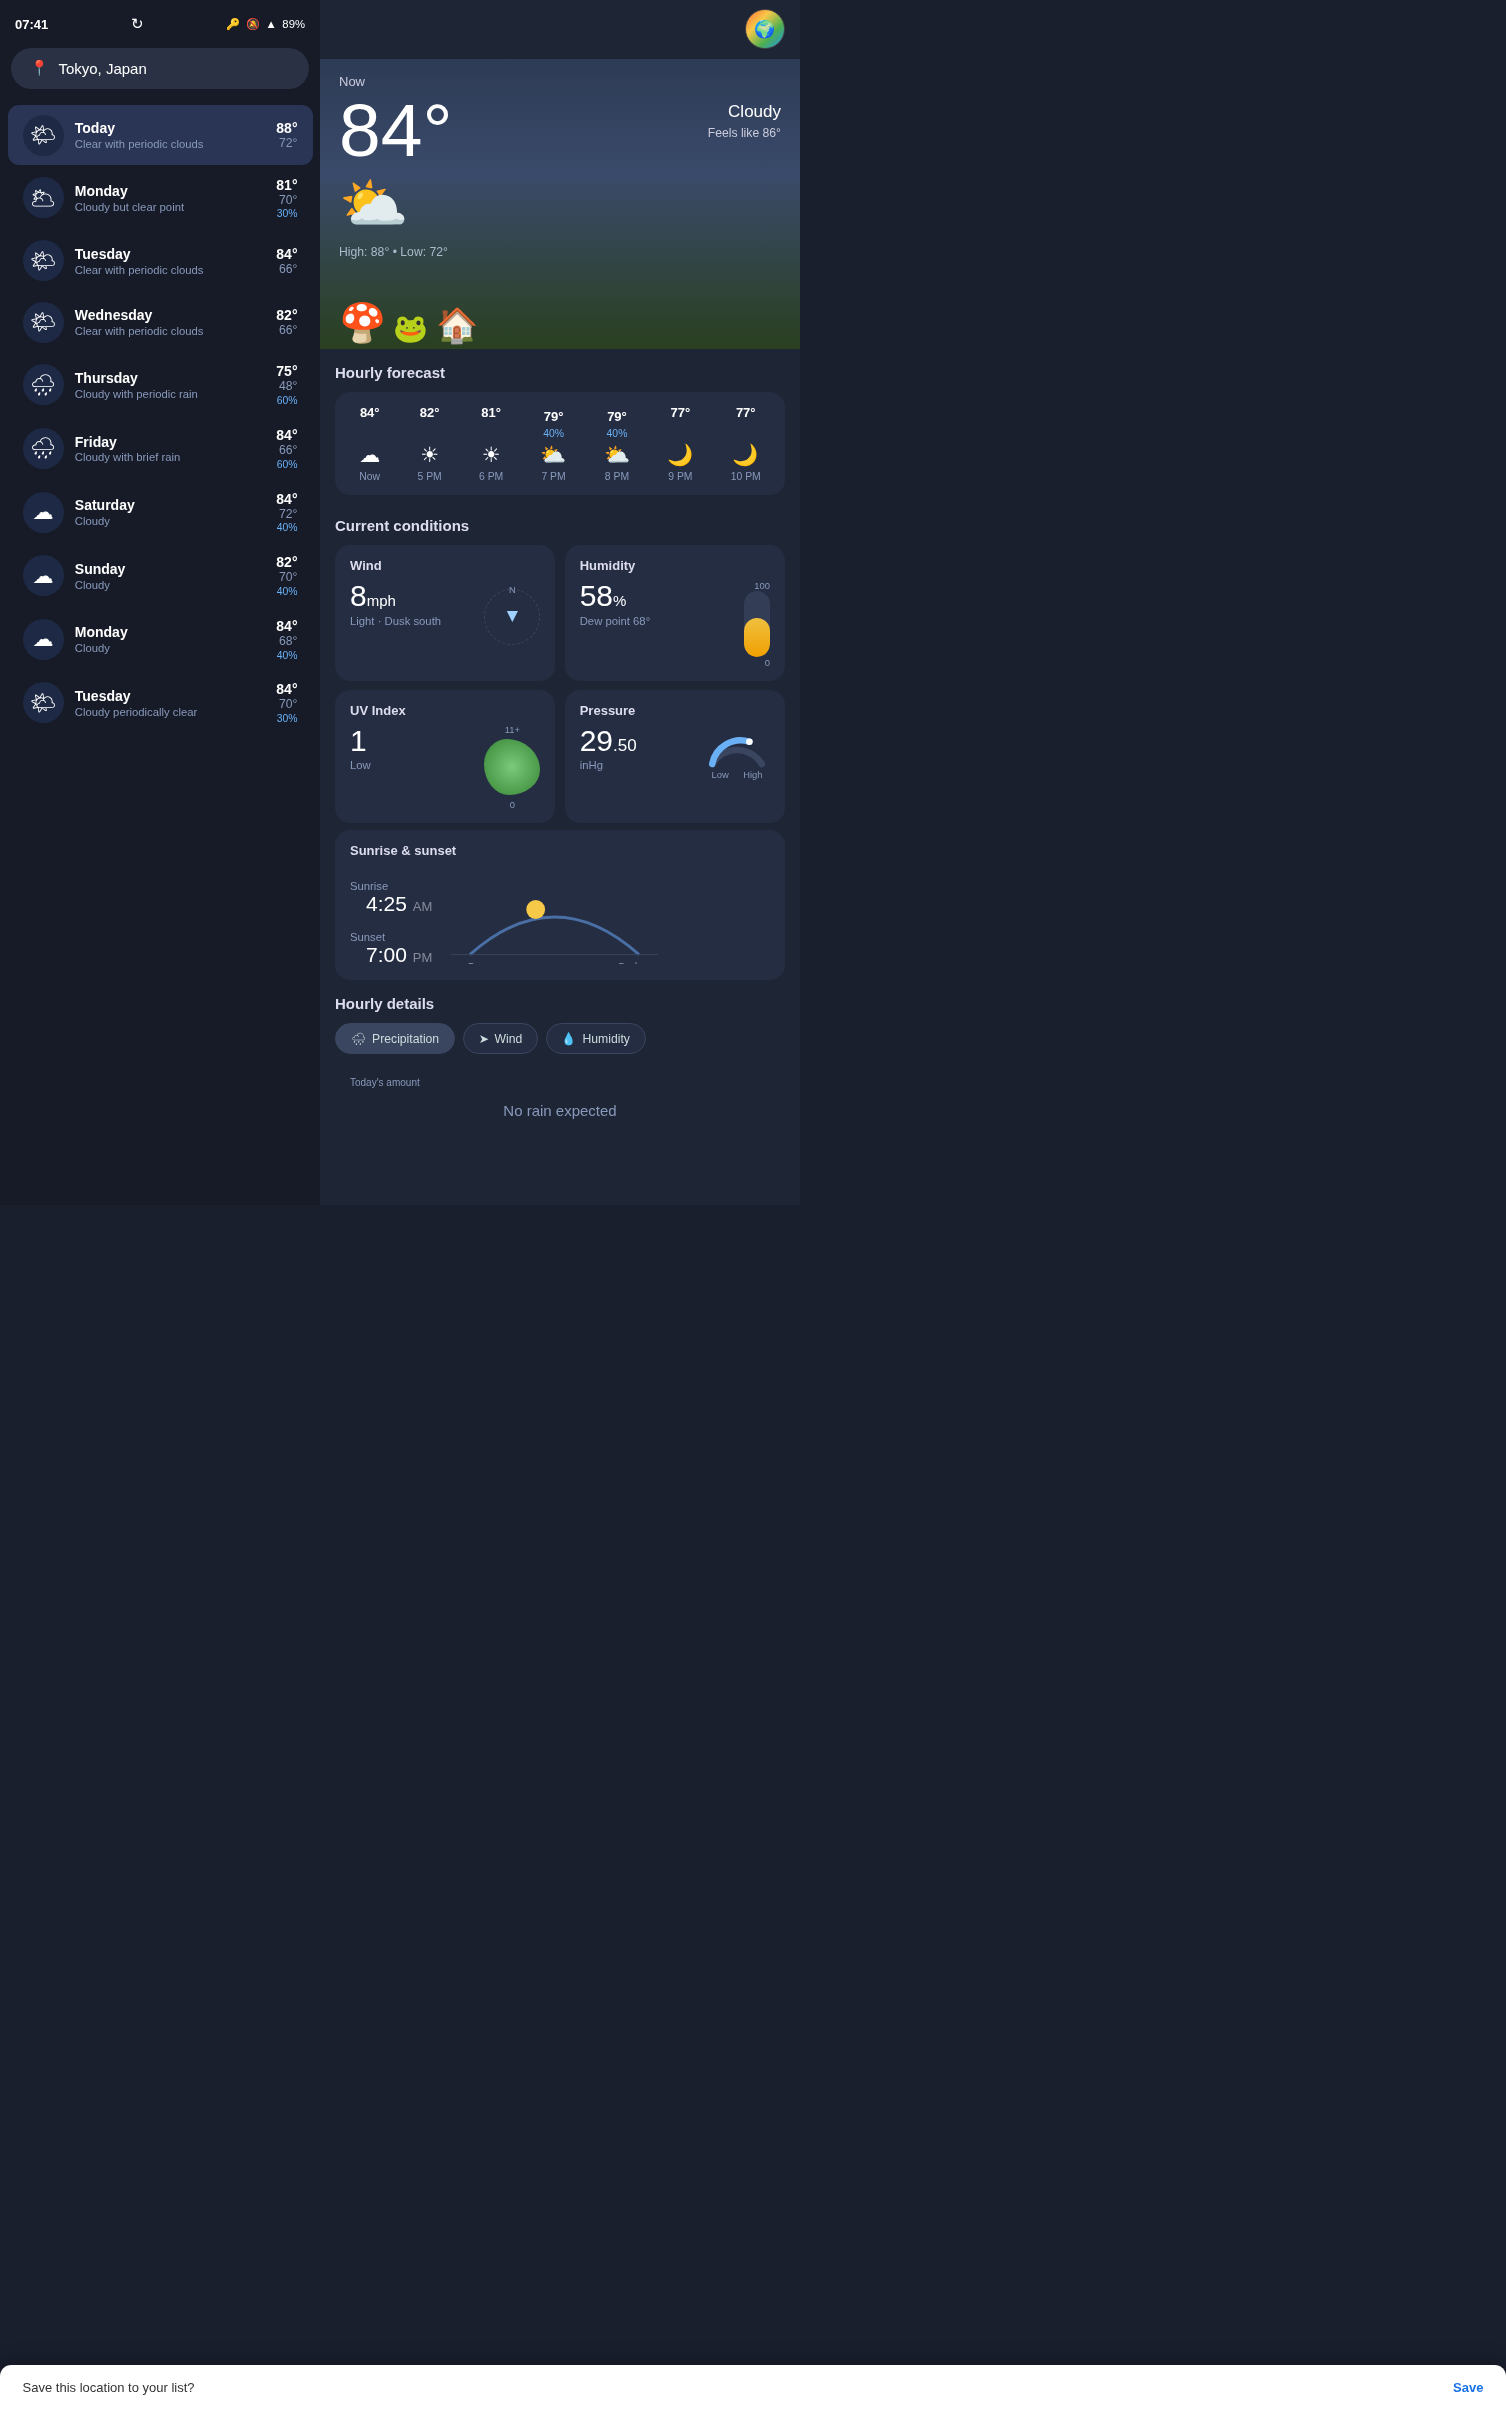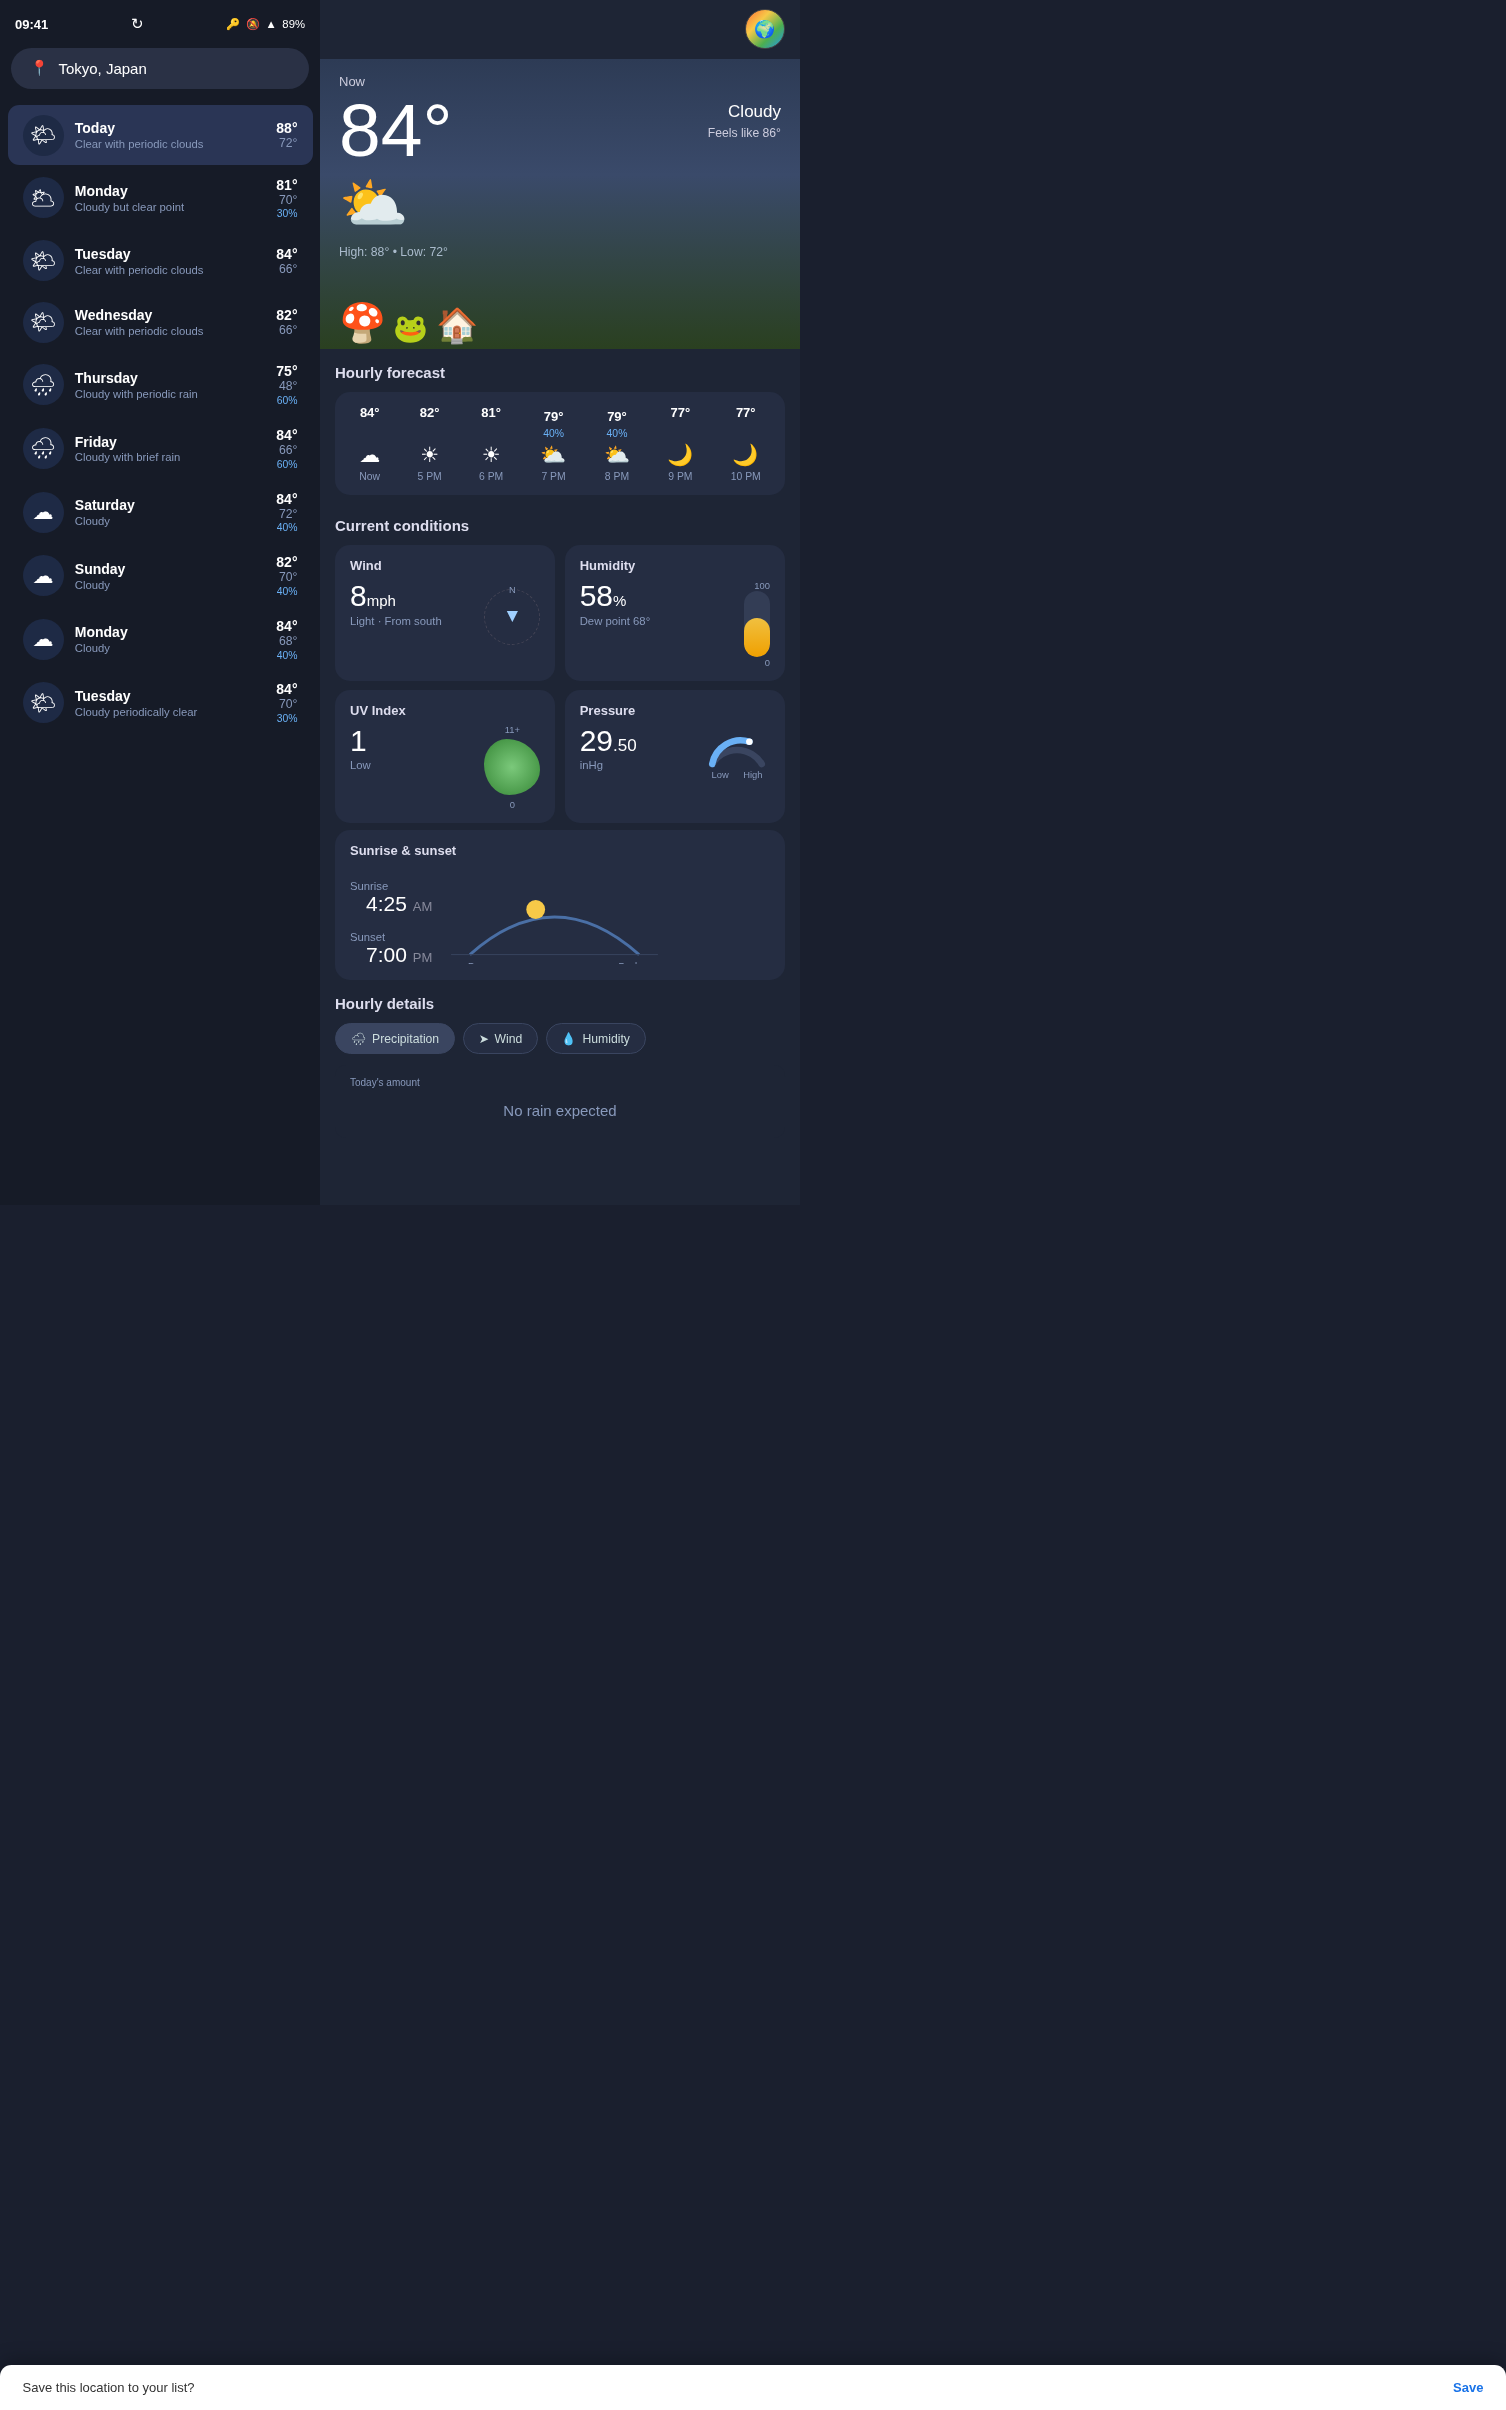--- a/index.html
+++ b/index.html
@@ -503,21 +503,21 @@
       border: none;
       cursor: pointer;
     }
   </style>
 </head>
 <body>
 
 <div class="left-panel">
 
   <div class="status-bar">
-    <span class="status-time">09:41</span>
+    <span class="status-time">07:41</span>
     <span>↻</span>
     <div class="status-icons">
       <span>🔑</span>
       <span>🔕</span>
       <span>▲</span>
       <span>89%</span>
     </div>
   </div>
 
   <div class="location-bar">
@@ -732,21 +732,21 @@
 
   <div class="section">
     <div class="section-title">Current conditions</div>
     <div class="conditions-grid">
 
       <div class="condition-card">
         <div class="cond-label">Wind</div>
         <div class="cond-value-big">
           <span>8</span><span class="cond-unit">mph</span>
         </div>
-        <div class="cond-sub">Light · From south</div>
+        <div class="cond-sub">Light · Dusk south</div>
         <div class="wind-visual">
           <div class="compass">
             <span class="compass-n">N</span>
             <span class="compass-arrow">▲</span>
           </div>
         </div>
       </div>
 
       <div class="condition-card">
         <div class="cond-label">Humidity</div>

